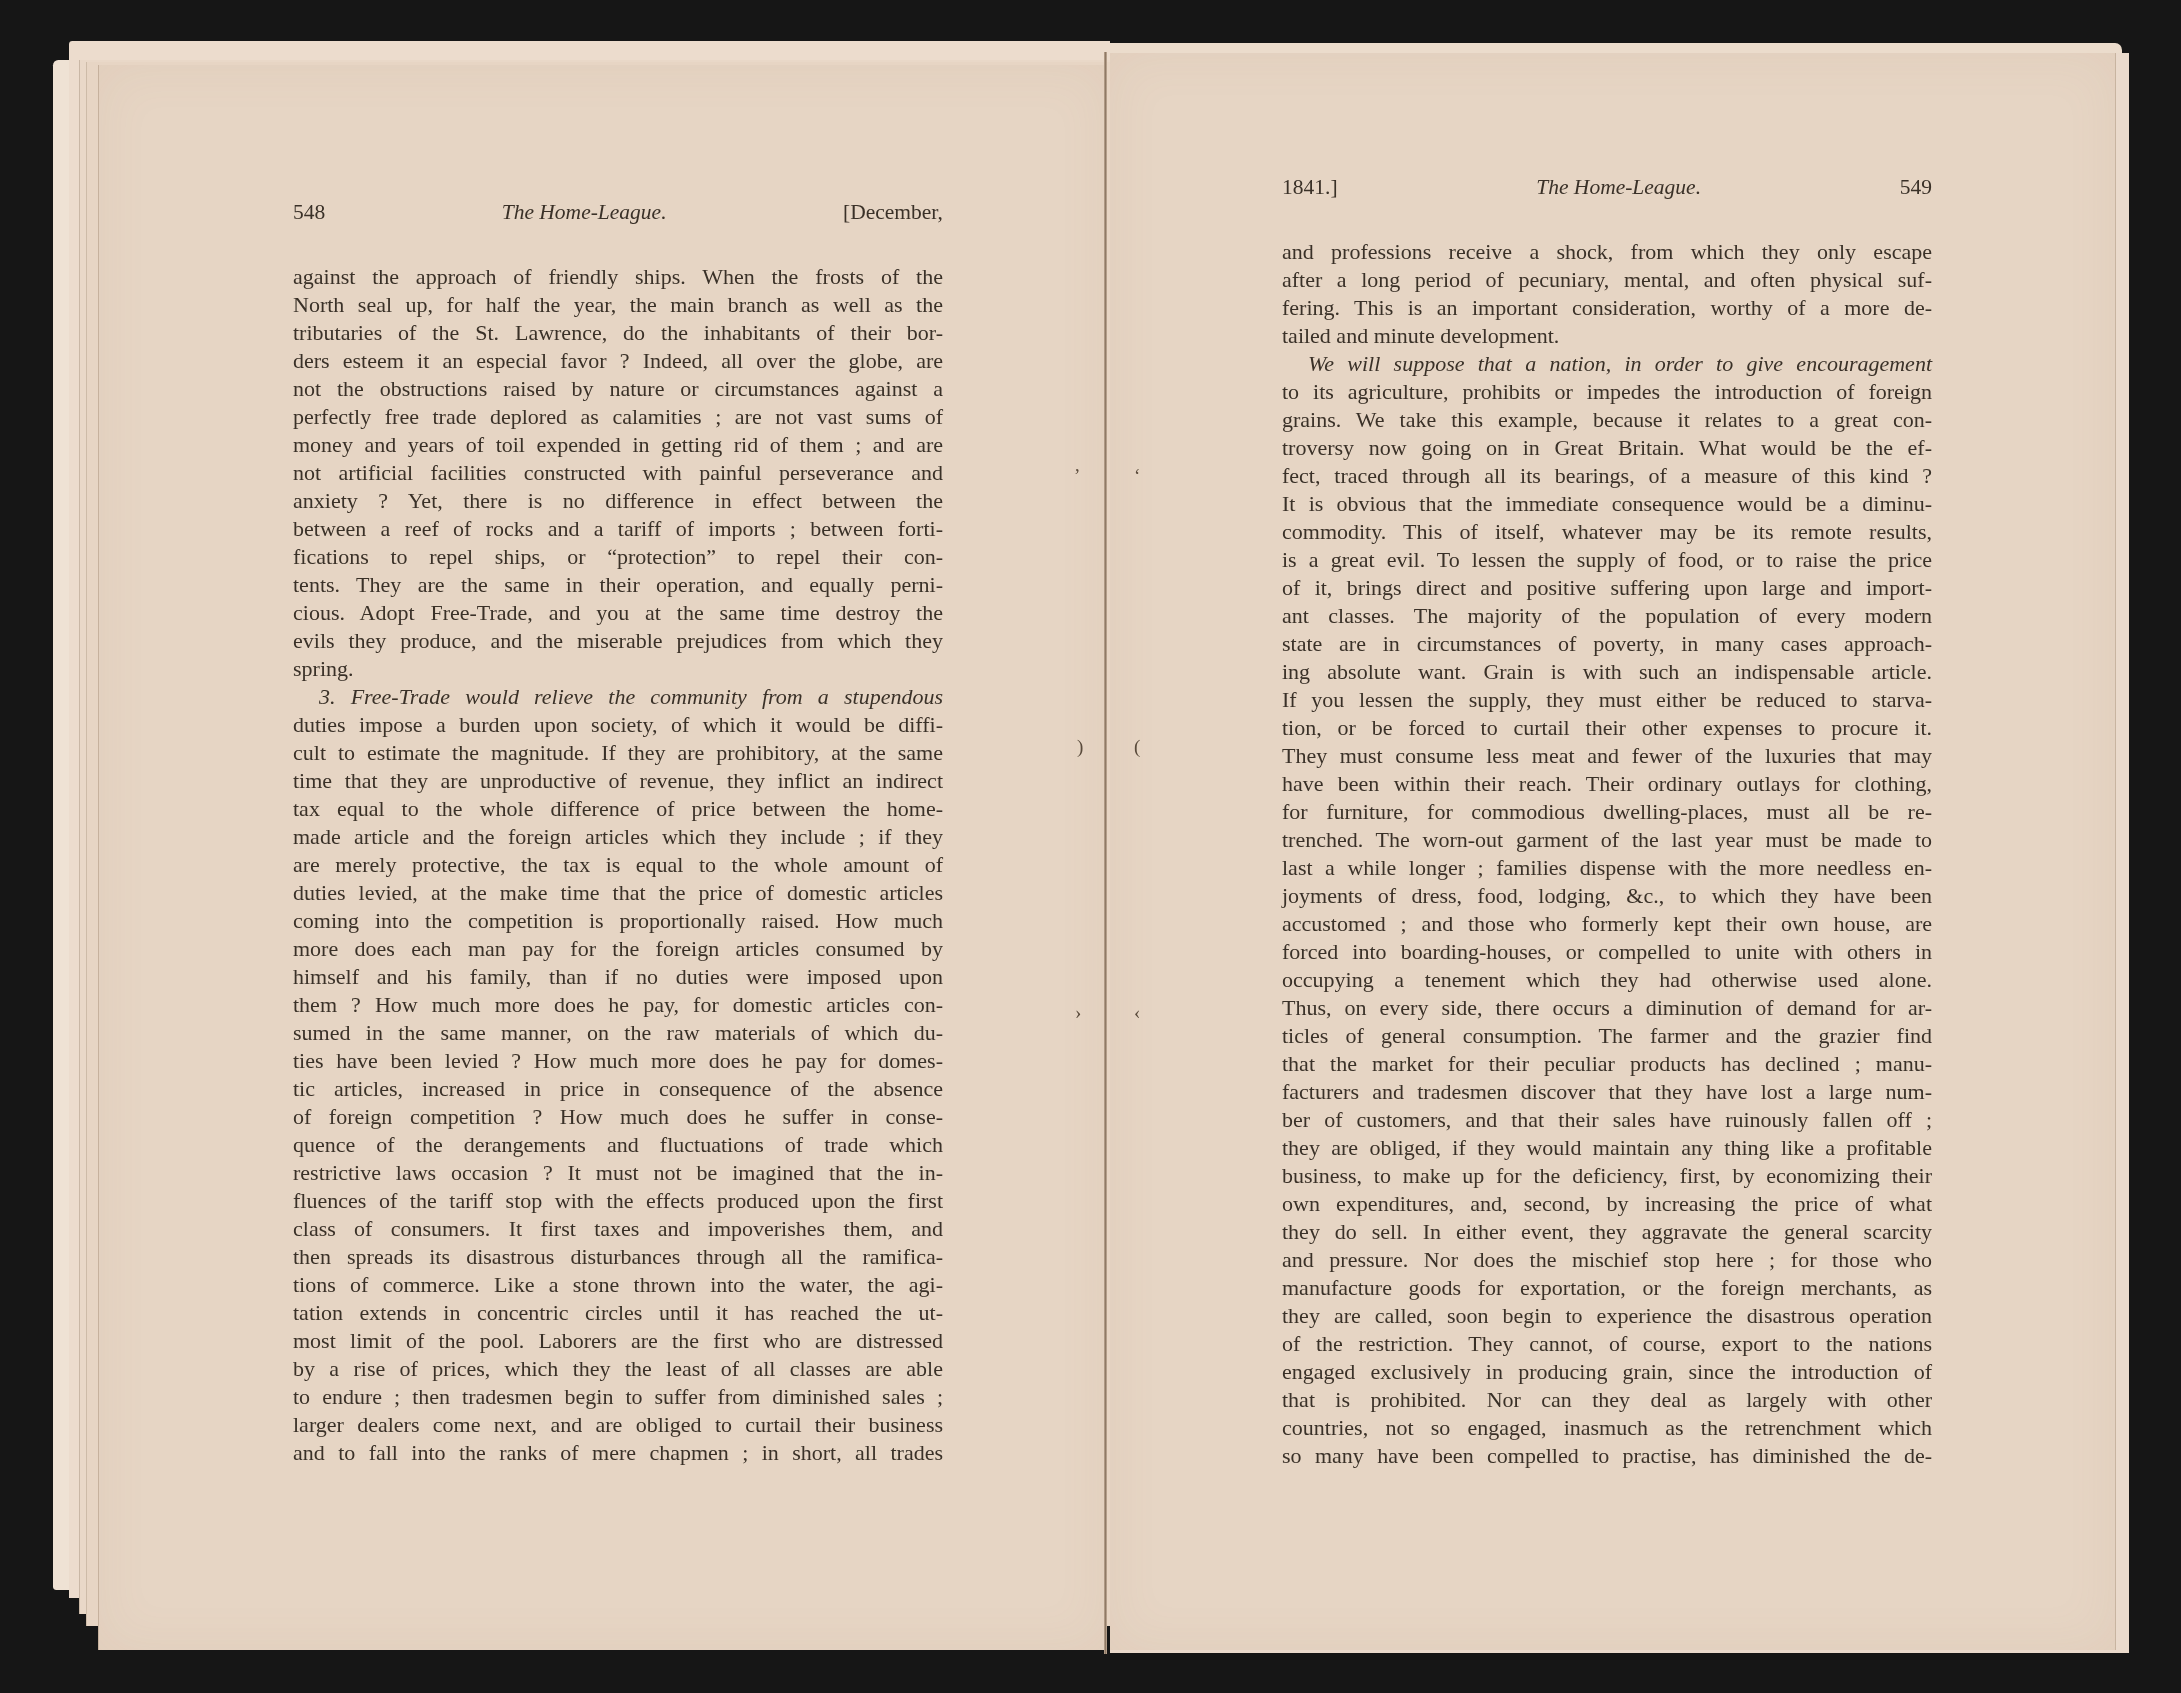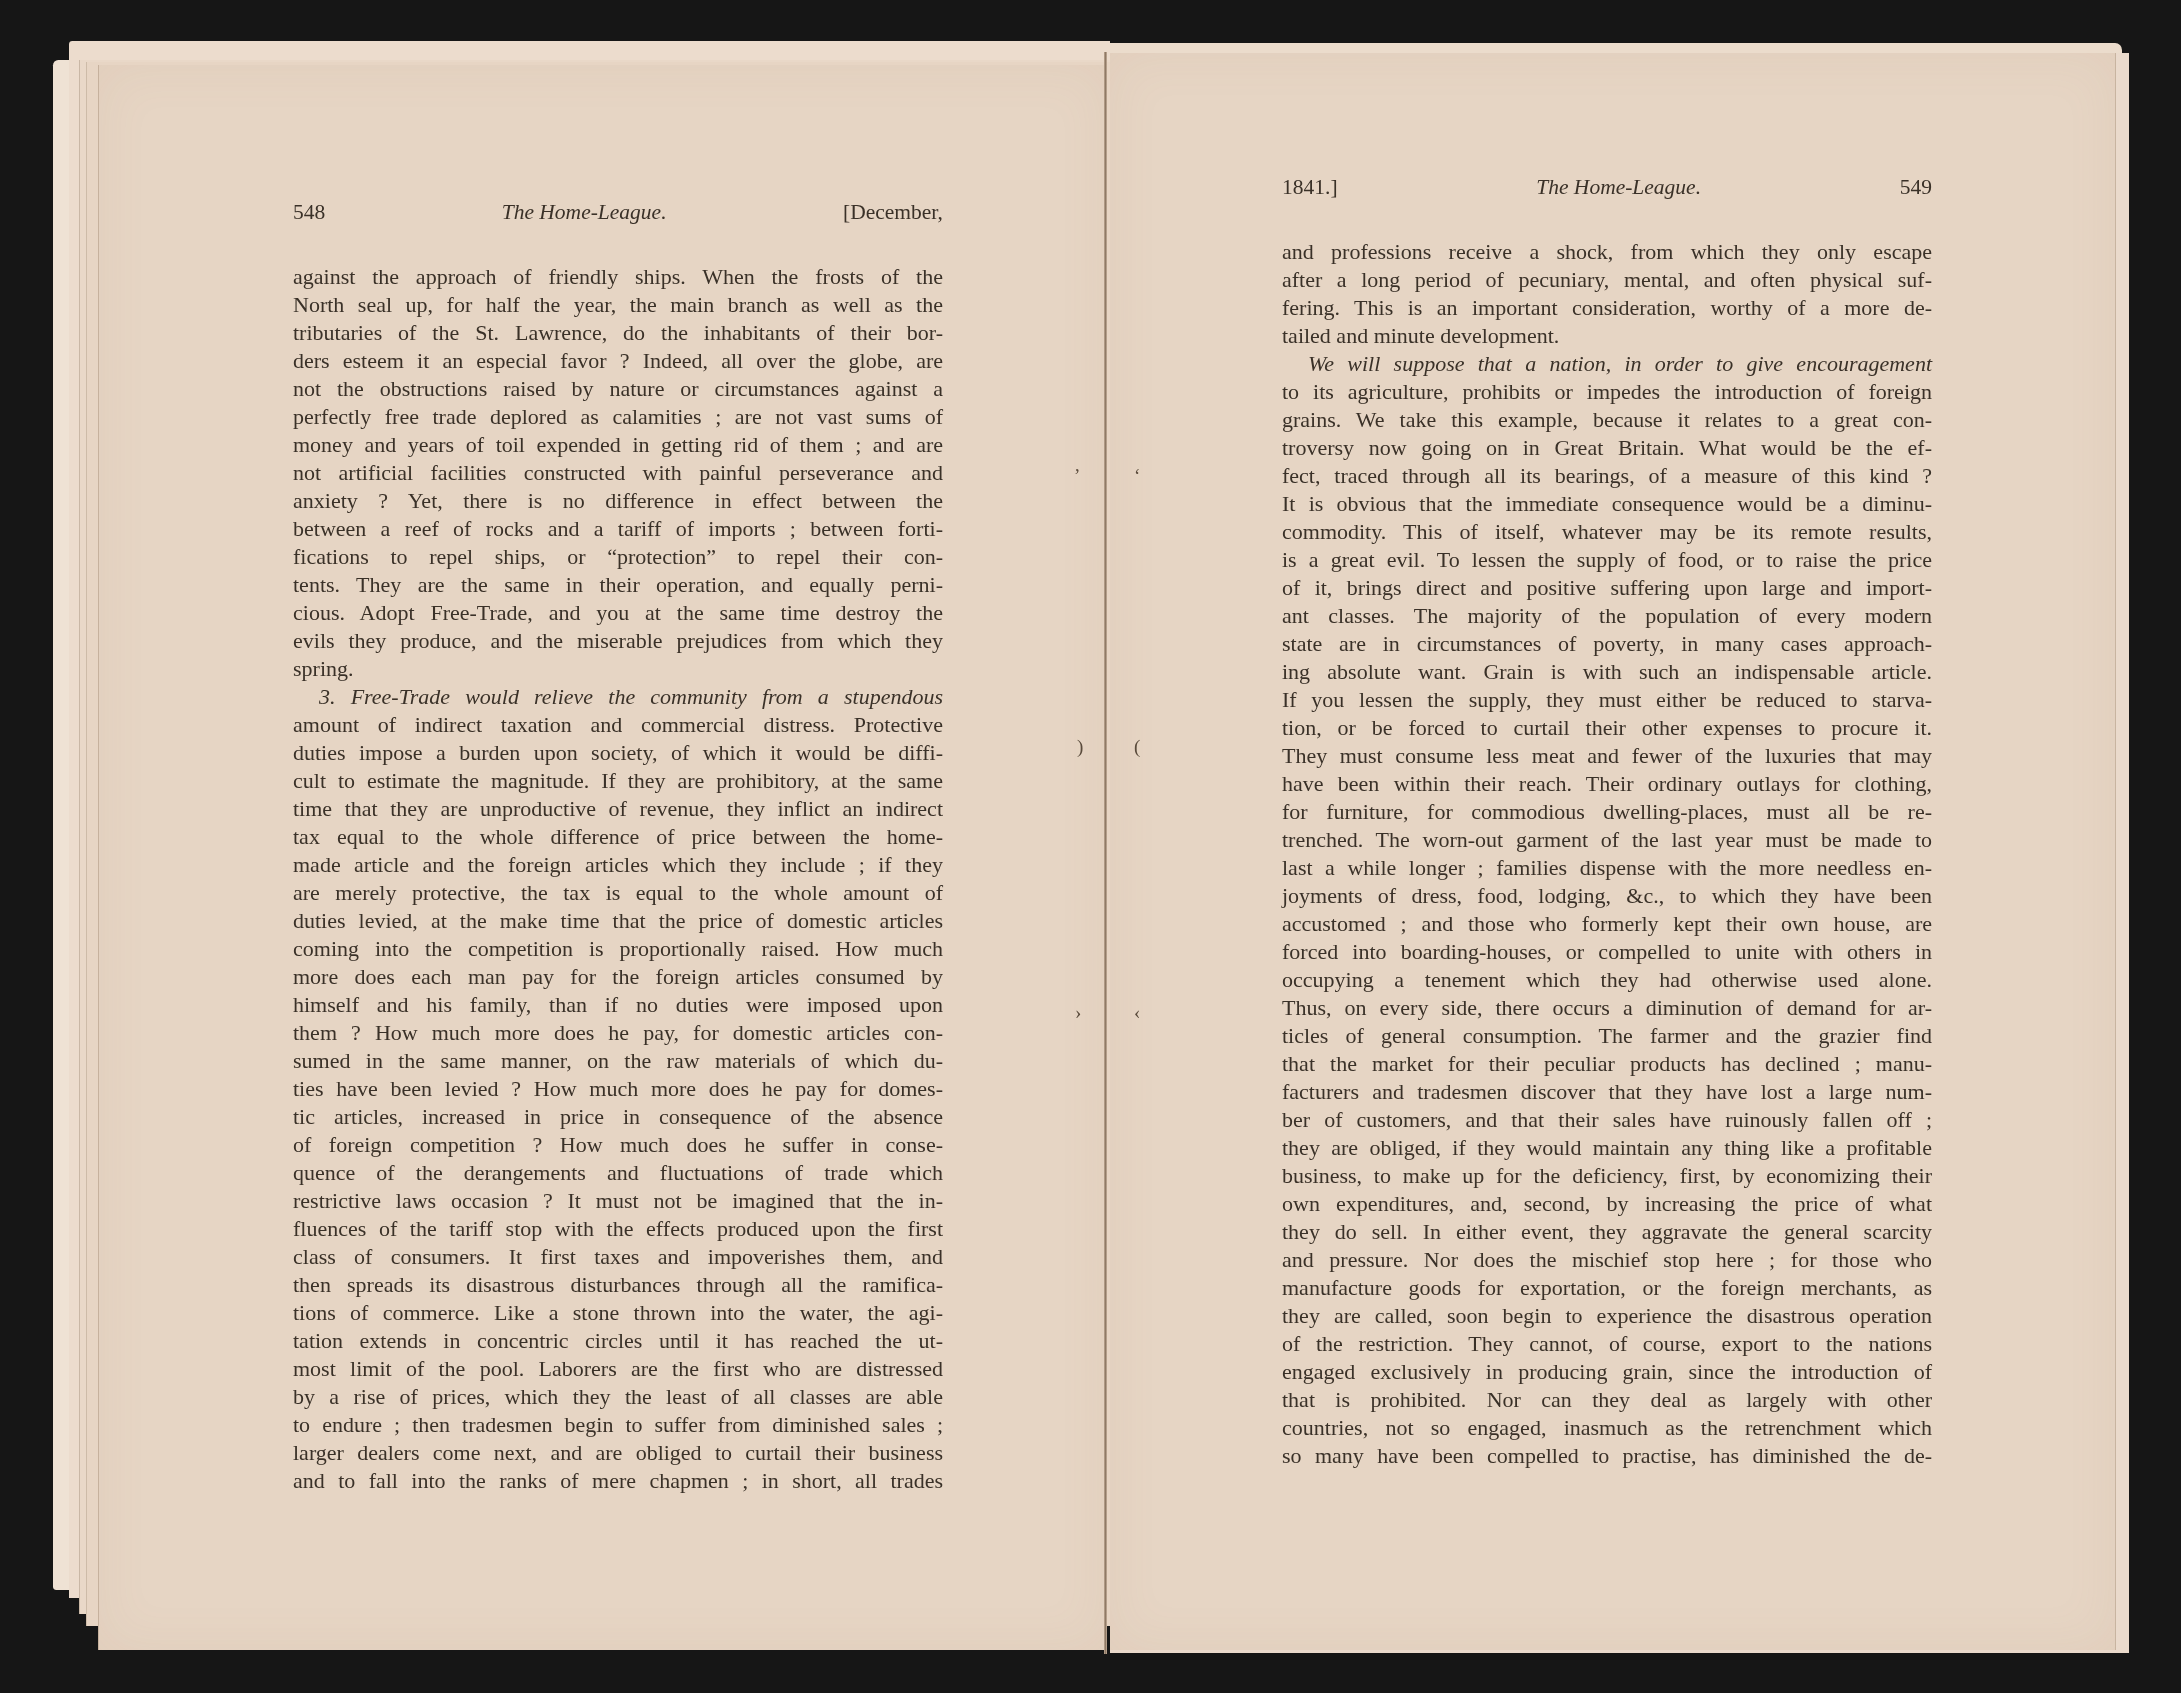--- a/index.html
+++ b/index.html
@@ -79,21 +79,20 @@
       <span class="line">money and years of toil expended in getting rid of them ; and are</span>
       <span class="line">not artificial facilities constructed with painful perseverance and</span>
       <span class="line">anxiety ?  Yet, there is no difference in effect between the</span>
       <span class="line">between a reef of rocks and a tariff of imports ; between forti-</span>
       <span class="line">fications to repel ships, or “protection” to repel their con-</span>
       <span class="line">tents.  They are the same in their operation, and equally perni-</span>
       <span class="line">cious.  Adopt Free-Trade, and you at the same time destroy the</span>
       <span class="line">evils they produce, and the miserable prejudices from which they</span>
       <span class="line last">spring.</span>
       <span class="line indent">3. Free-Trade would relieve the community from a stupendous</span>
-      <span class="line">amount of indirect taxation and commercial distress.  Protective</span>
       <span class="line">duties impose a burden upon society, of which it would be diffi-</span>
       <span class="line">cult to estimate the magnitude.  If they are prohibitory, at the same</span>
       <span class="line">time that they are unproductive of revenue, they inflict an indirect</span>
       <span class="line">tax equal to the whole difference of price between the home-</span>
       <span class="line">made article and the foreign articles which they include ; if they</span>
       <span class="line">are merely protective, the tax is equal to the whole amount of</span>
       <span class="line">duties levied, at the make time that the price of domestic articles</span>
       <span class="line">coming into the competition is proportionally raised.  How much</span>
       <span class="line">more does each man pay for the foreign articles consumed by</span>
       <span class="line">himself and his family, than if no duties were imposed upon</span>

